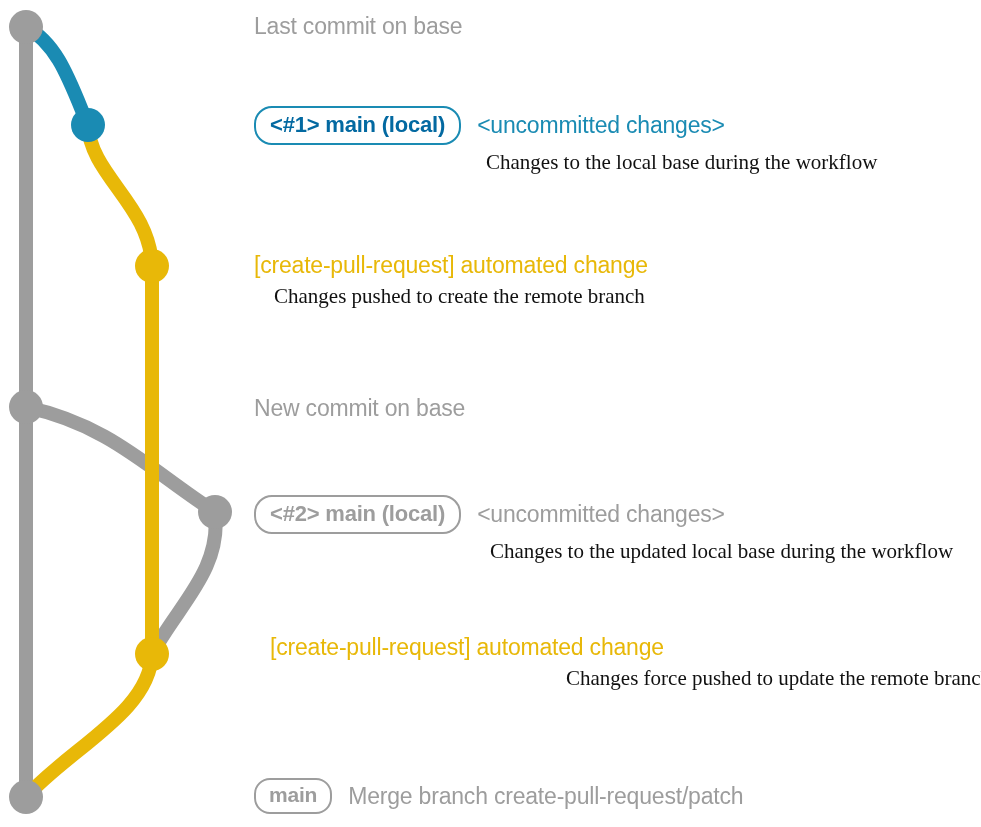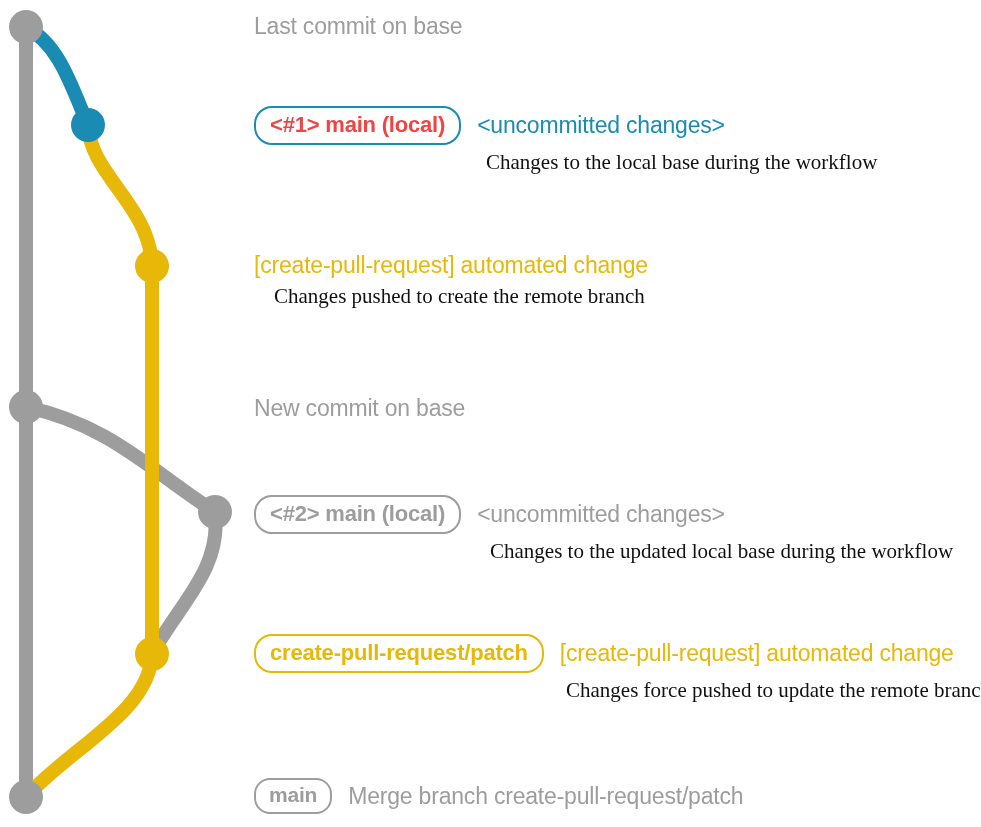--- a/index.html
+++ b/index.html
@@ -46,21 +46,21 @@
 
   .chip {
     display: inline-flex;
     align-items: center;
     justify-content: center;
     border: 2px solid #1a8bb3;
     border-radius: 18px;
     padding: 4px 14px 6px 14px;
     font-size: 22px;
     font-weight: bold;
-    color: #ef4444;
+    color: #0369a1;
     letter-spacing: -0.2px;
     line-height: 1.15;
     box-sizing: border-box;
   }
   .chip.gray {
     border-color: #9d9d9d;
     color: #9d9d9d;
   }
   .chip.yellow {
     border-color: #e8b808;
@@ -155,21 +155,20 @@
   <div class="row-stack" style="left:254px; top:495px;">
     <div style="display:flex; align-items:center;">
       <span class="chip gray">&lt;#2&gt; main (local)</span>
       <span class="msg gray chip-gap">&lt;uncommitted changes&gt;</span>
     </div>
     <div class="subtext indent-c">Changes to the updated local base during the workflow</div>
   </div>
 
   <div class="row-stack" style="left:254px; top:634px;">
     <div style="display:flex; align-items:center;">
-      <span class="chip yellow">create-pull-request/patch</span>
       <span class="msg yellow chip-gap">[create-pull-request] automated change</span>
     </div>
     <div class="subtext indent-d">Changes force pushed to update the remote branch</div>
   </div>
 
   <div class="row" style="left:254px; top:778px;">
     <span class="chip gray small">main</span>
     <span class="msg gray chip-gap">Merge branch create-pull-request/patch</span>
   </div>
 

